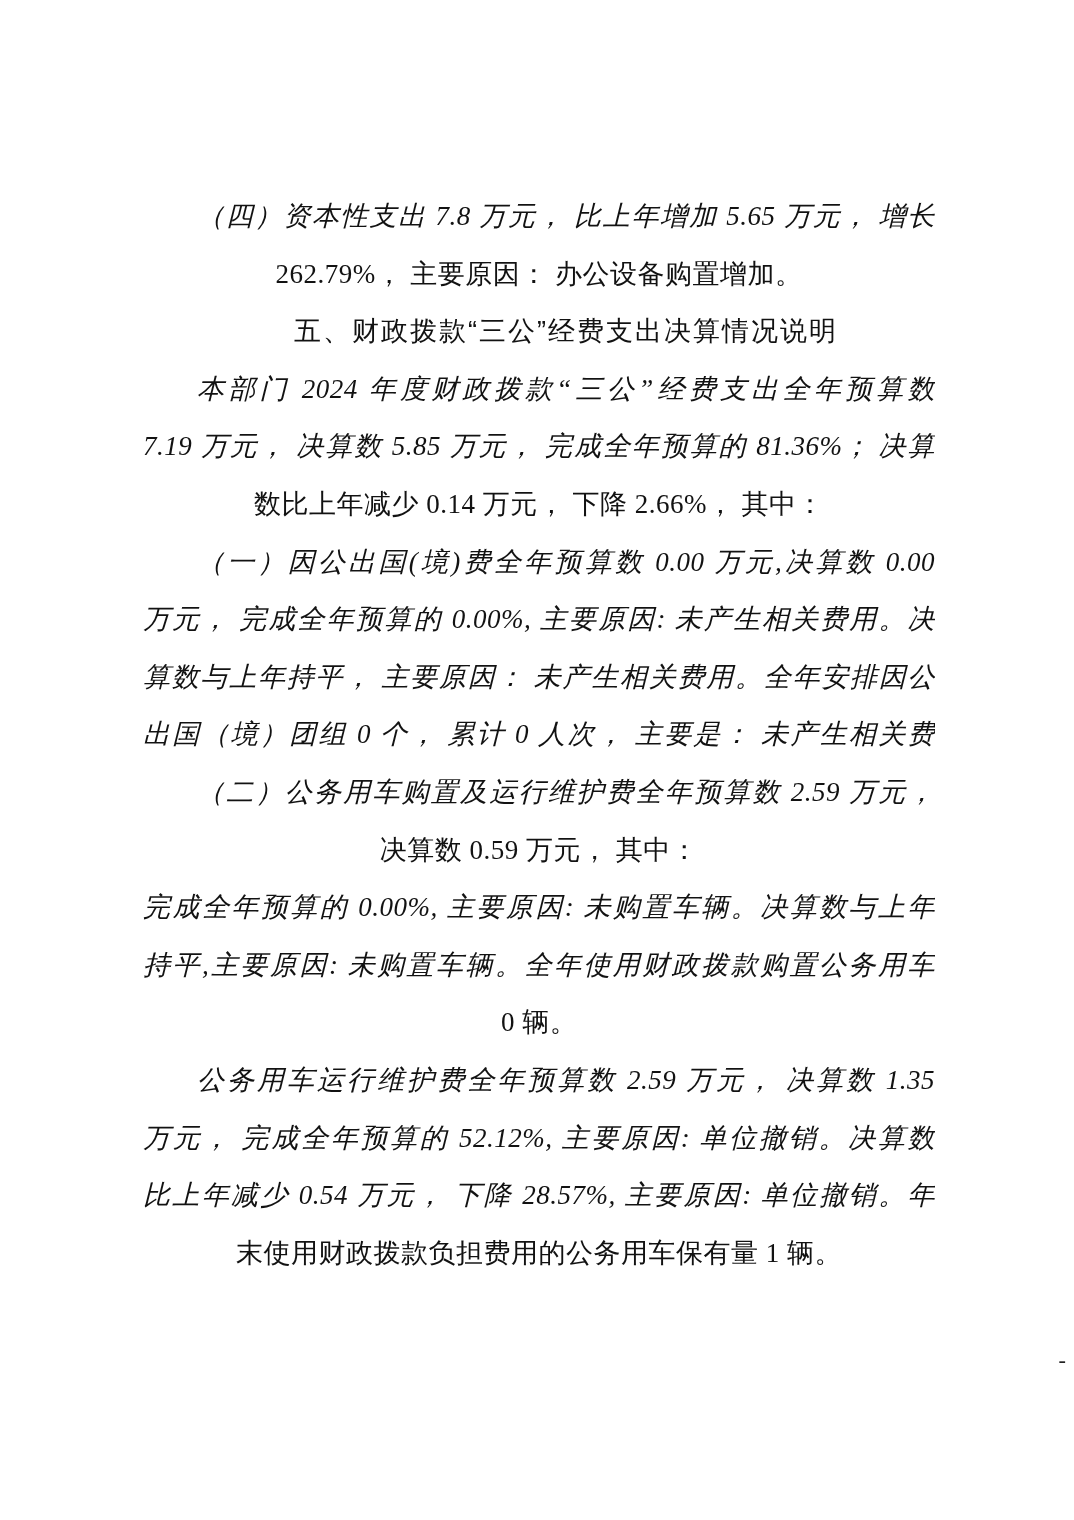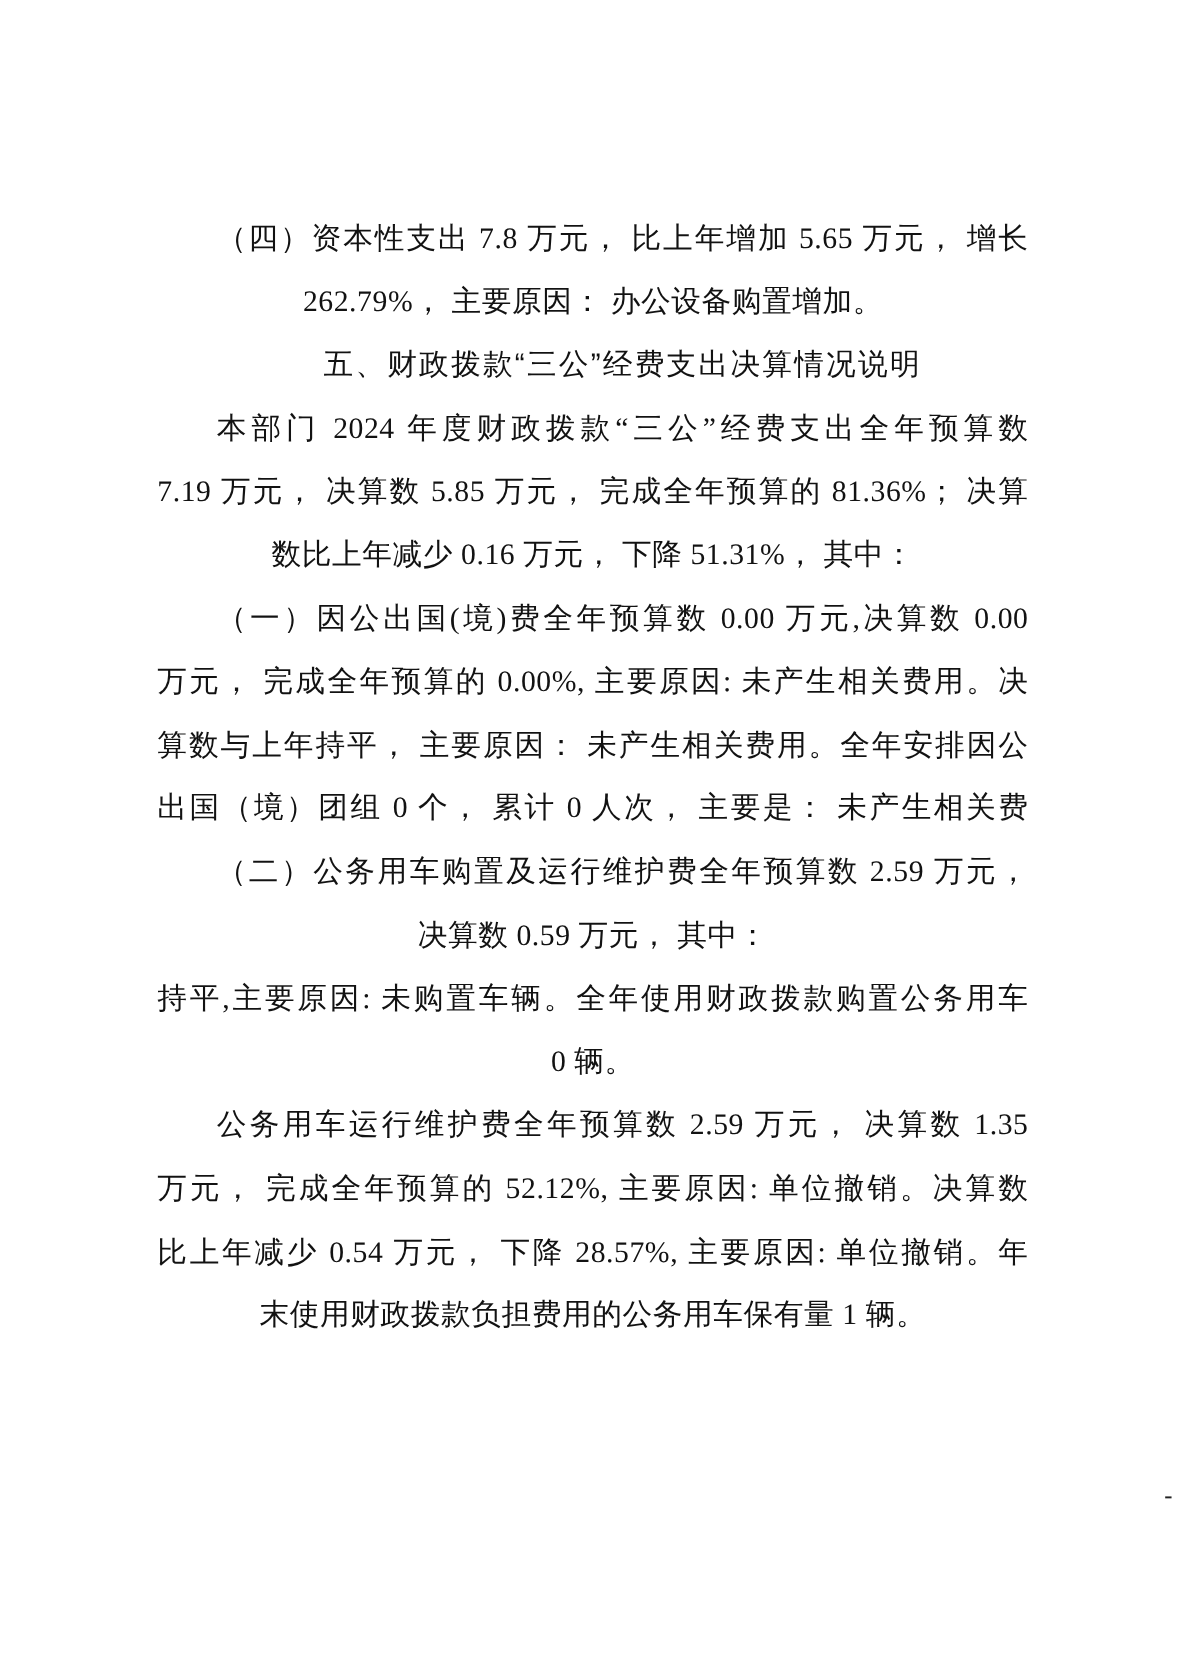--- a/index.html
+++ b/index.html
@@ -31,20 +31,21 @@
     overflow: hidden;
     text-align: center;
   }
   .line.indent {
     text-indent: 54px;
   }
   .line.j {
     text-align: justify;
     text-align-last: justify;
     text-justify: inter-character;
+    font-style: italic;
   }
   .line.heading {
     font-family: "Liberation Sans", "DejaVu Sans", sans-serif;
     font-weight: normal;
     letter-spacing: 2px;
   }
   .footer {
     position: absolute;
     top: 1346px;
     left: 0;
@@ -62,27 +63,28 @@
 </head>
 <body>
 
 <div class="page">
   <div class="content">
     <div class="line indent j">（四）资本性支出 7.8 万元， 比上年增加 5.65 万元， 增长</div>
     <div class="line">262.79%， 主要原因： 办公设备购置增加。</div>
     <div class="line indent heading">五、财政拨款“三公”经费支出决算情况说明</div>
     <div class="line indent j">本部门 2024 年度财政拨款“三公”经费支出全年预算数</div>
     <div class="line j">7.19 万元， 决算数 5.85 万元， 完成全年预算的 81.36%； 决算</div>
-    <div class="line">数比上年减少 0.16 万元， 下降 51.31%， 其中：</div>
+    <div class="line">数比上年减少 0.14 万元， 下降 2.66%， 其中：</div>
     <div class="line indent j">（一）因公出国(境)费全年预算数 0.00 万元,决算数 0.00</div>
     <div class="line j">万元， 完成全年预算的 0.00%, 主要原因: 未产生相关费用。决</div>
     <div class="line j">算数与上年持平， 主要原因： 未产生相关费用。全年安排因公</div>
     <div class="line j">出国（境）团组 0 个， 累计 0 人次， 主要是： 未产生相关费用。</div>
     <div class="line indent j">（二）公务用车购置及运行维护费全年预算数 2.59 万元，</div>
     <div class="line">决算数 0.59 万元， 其中：</div>
+    <div class="line j">完成全年预算的 0.00%, 主要原因: 未购置车辆。决算数与上年</div>
     <div class="line j">持平,主要原因: 未购置车辆。全年使用财政拨款购置公务用车</div>
     <div class="line">0 辆。</div>
     <div class="line indent j">公务用车运行维护费全年预算数 2.59 万元， 决算数 1.35</div>
     <div class="line j">万元， 完成全年预算的 52.12%, 主要原因: 单位撤销。决算数</div>
     <div class="line j">比上年减少 0.54 万元， 下降 28.57%, 主要原因: 单位撤销。年</div>
     <div class="line">末使用财政拨款负担费用的公务用车保有量 1 辆。</div>
   </div>
   <div class="footer">- 20 -</div>
 </div>
 

